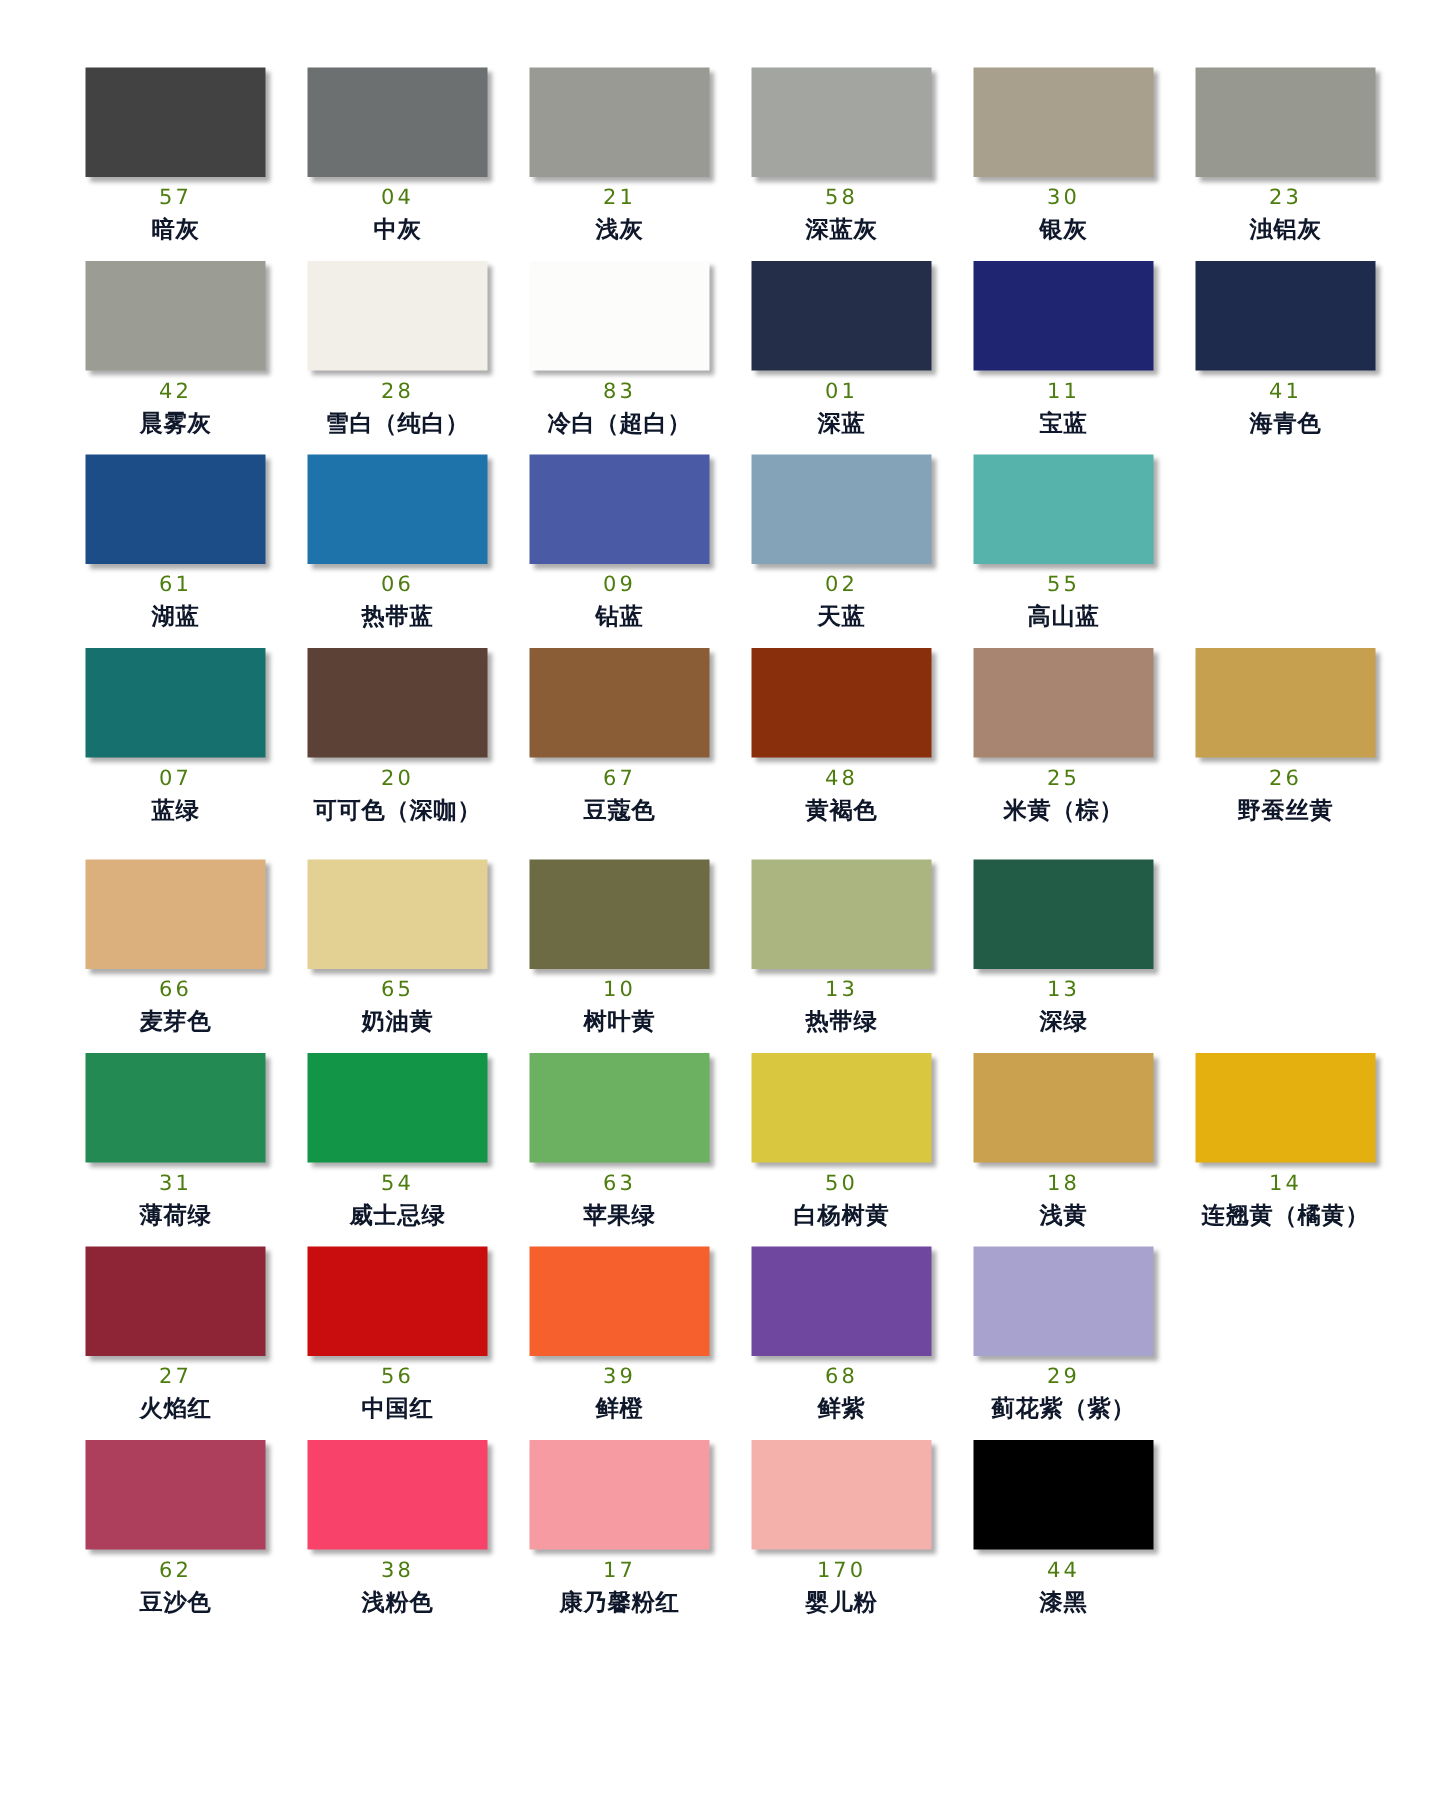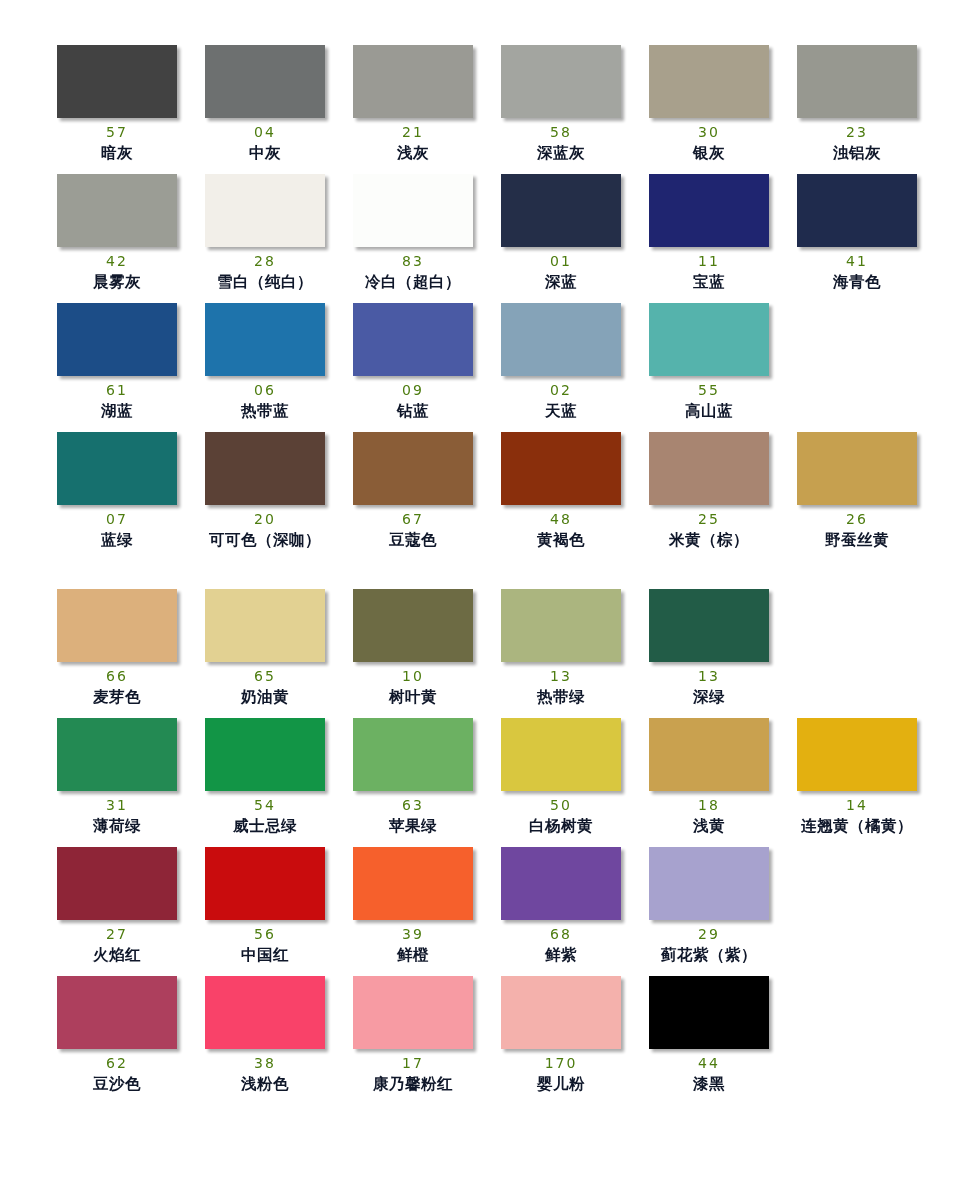--- a/index.html
+++ b/index.html
@@ -21,21 +21,21 @@
     box-sizing: border-box;
     padding: 45px 0 0 0;
   }
   .palette-row {
     display: flex;
     width: 888px;
     margin: 0 0 0 43px;
     padding: 0;
   }
   .palette-row.row-gap-big {
-    margin-top: 28px;
+    margin-top: 12px;
   }
   .swatch-cell {
     width: 148px;
     box-sizing: border-box;
     display: flex;
     flex-direction: column;
     align-items: center;
     margin-bottom: 10px;
   }
   .swatch-chip {

